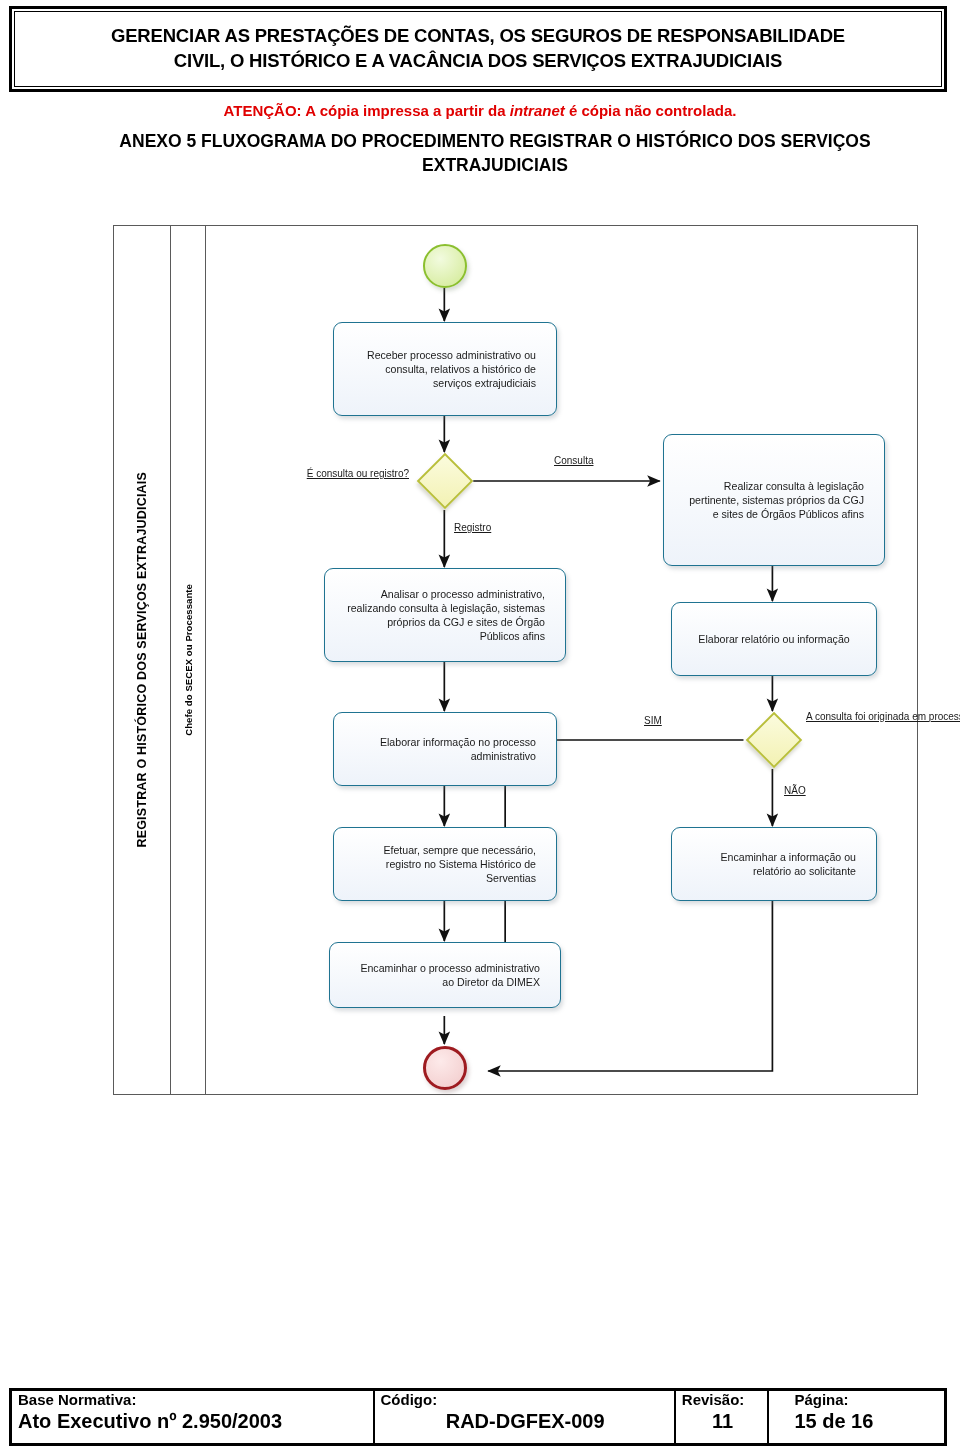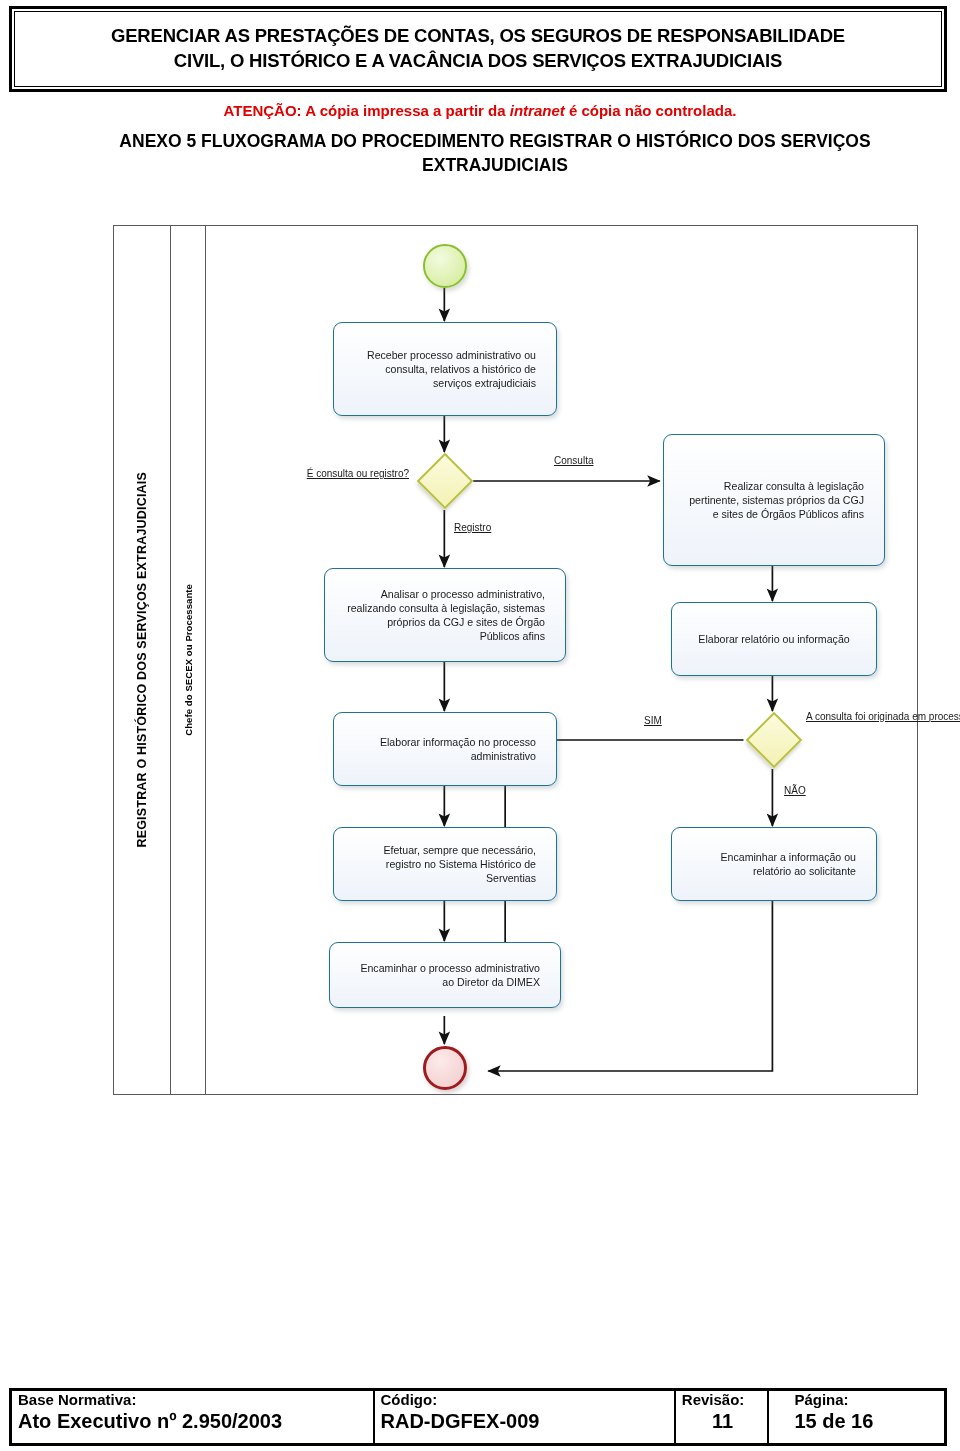--- a/index.html
+++ b/index.html
@@ -207,21 +207,21 @@
     font-weight: bold;
     line-height: 1.1;
   }
   .footer-val {
     font-size: 20px;
     font-weight: bold;
     line-height: 1.15;
     margin-top: 1px;
   }
   .fc-base .footer-val { text-align: left; }
-  .fc-cod  .footer-val { text-align: left; }
+  .fc-cod  .footer-val { text-align: center; }
   .fc-rev  .footer-val { text-align: center; }
   .fc-pag  .footer-val { }
 </style>
 </head>
 <body>
 
 <div class="header-box">
   <div class="header-box-inner">
     <div class="header-title">
       <span>GERENCIAR AS PRESTAÇÕES DE CONTAS, OS SEGUROS DE RESPONSABILIDADE</span><br>

